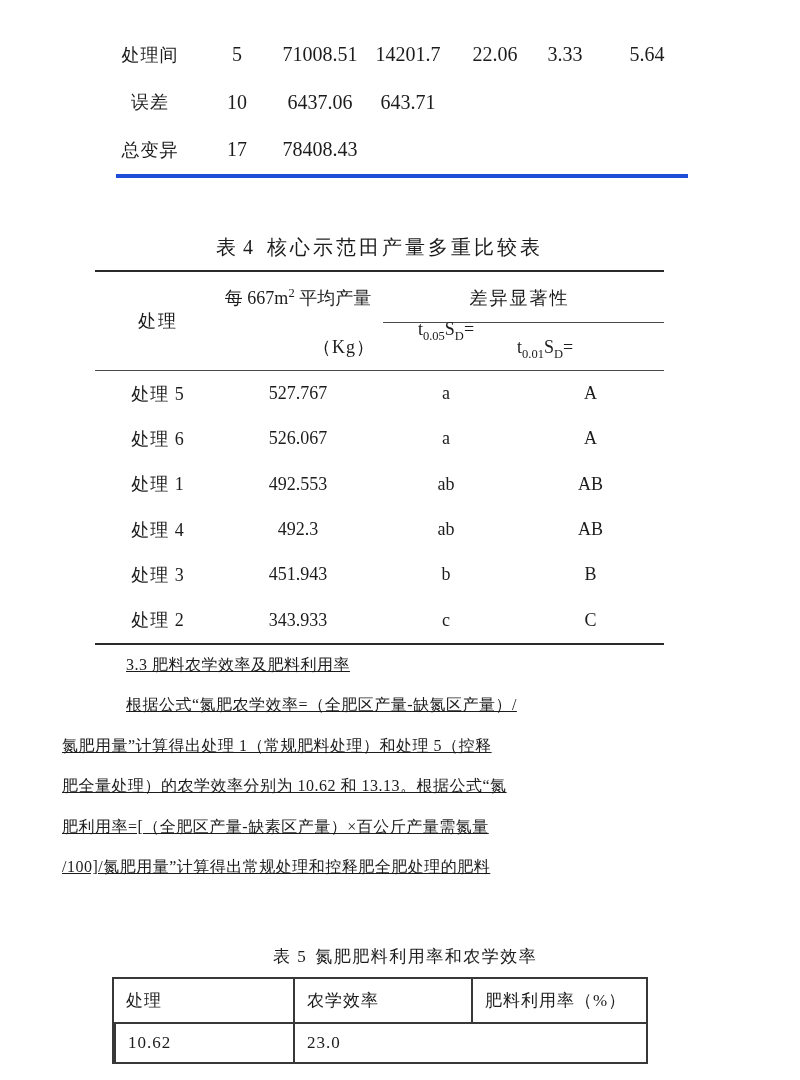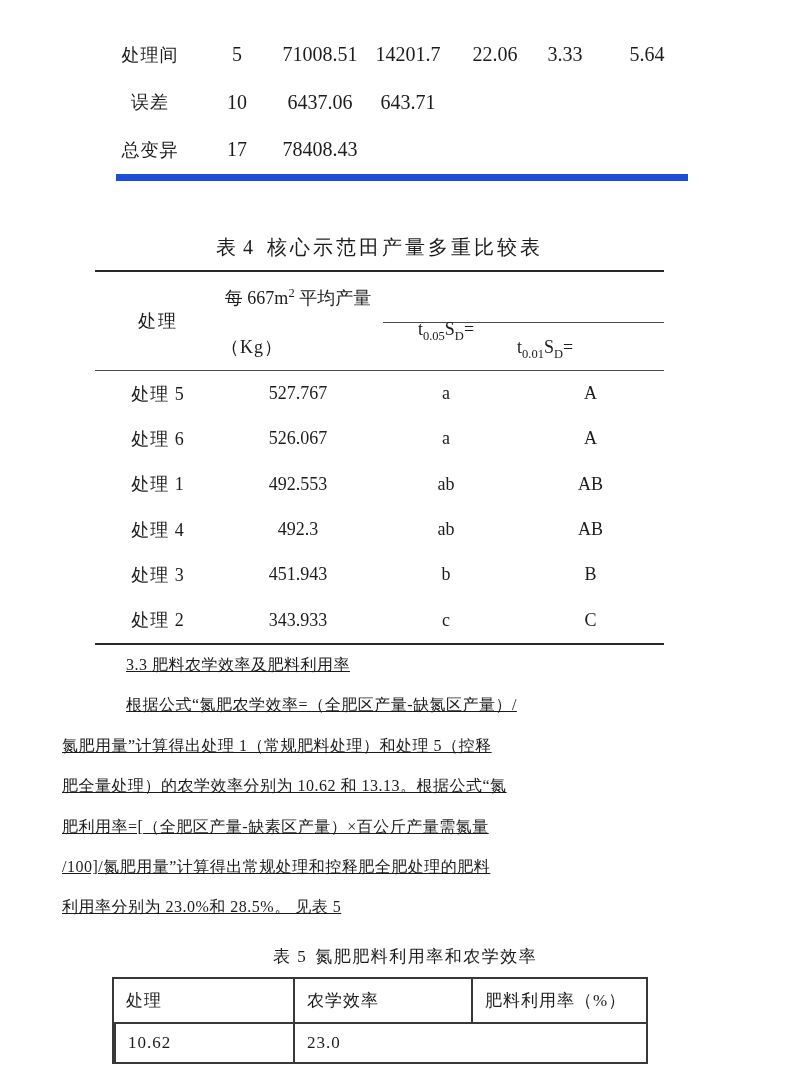--- a/index.html
+++ b/index.html
@@ -8,21 +8,21 @@
     background:#ffffff;
     color:#1c1c1c;
     font-family:"Liberation Serif","DejaVu Serif",serif;
     position:relative;
     overflow:hidden;
   }
 
   
   .anova {
     position:absolute; left:116px; top:31px; width:572px;
-    border-bottom:7px solid #1d4ed8;
+    border-bottom:4px solid #1d4ed8;
   }
   .anova-row {
     display:grid;
     grid-template-columns:68px 106px 60px 116px 58px 82px 82px;
     height:47.6px;
     align-items:center; justify-items:center;
     font-size:20px;
   }
   .anova-row .src { font-size:18px; letter-spacing:1px; white-space:nowrap; }
   .anova-row div { white-space:nowrap; }
@@ -40,21 +40,21 @@
   .t4-head {
     position:relative; height:98px;
     border-top:2px solid #2a2a2a;
     border-bottom:1px solid #4a4a4a;
     font-size:18px;
   }
   .t4-c1 { position:absolute; left:0; top:0; width:126px; height:98px;
            display:flex; align-items:center; justify-content:center; letter-spacing:2px; }
   .t4-c2a { position:absolute; left:126px; top:13px; width:154px; text-align:center;
             line-height:26px; white-space:nowrap; }
-  .t4-c2b { position:absolute; left:126px; top:62px; width:154px; text-align:left;
+  .t4-c2b { position:absolute; left:126px; top:62px; width:154px; text-align:right;
             line-height:26px; letter-spacing:1px;font-family:Liberation Serif, serif; }
   .t4-c3a { position:absolute; left:280px; top:13px; width:289px; text-align:center;
             line-height:26px; letter-spacing:2px; }
   .t4-subline { position:absolute; left:288px; right:0; top:50px;
                 border-top:1px solid #4a4a4a; height:0; }
   .t4-c3b { position:absolute; left:280px; top:44px; width:142px; text-align:center; line-height:26px; }
   .t4-c3c { position:absolute; left:422px; top:62px; width:147px; text-align:left; line-height:26px; }
   .t4 sub { font-size:12.5px; line-height:0; }
   .t4 sup { font-size:12.5px; line-height:0; }
   .t4-body {
@@ -127,20 +127,21 @@
 
 <div class="t4-title">
   <span class="lbl">表 4</span><span>核心示范田产量多重比较表</span>
 </div>
 
 <section class="t4">
   <div class="t4-head">
     <div class="t4-c1">处理</div>
     <div class="t4-c2a"><span>每 667m</span><sup>2</sup><span> 平均产量</span></div>
     <div class="t4-c2b">（Kg）</div>
+    <div class="t4-c3a">差异显著性</div>
     <div class="t4-subline"></div>
     <div class="t4-c3b"><span>t</span><sub>0.05</sub><span>S</span><sub>D</sub><span>=</span></div>
     <div class="t4-c3c"><span>t</span><sub>0.01</sub><span>S</span><sub>D</sub><span>=</span></div>
   </div>
   <div class="t4-body">
     <div class="trt">处理 5</div>
     <div>527.767</div>
     <div>a</div>
     <div>A</div>
 
@@ -171,21 +172,20 @@
   </div>
 </section>
 
 <section class="sec">
   <div class="line indent">3.3 肥料农学效率及肥料利用率</div>
   <div class="line indent">根据公式“氮肥农学效率=（全肥区产量-缺氮区产量）/</div>
   <div class="line">氮肥用量”计算得出处理 1（常规肥料处理）和处理 5（控释</div>
   <div class="line">肥全量处理）的农学效率分别为 10.62 和 13.13。根据公式“氮</div>
   <div class="line">肥利用率=[（全肥区产量-缺素区产量）×百公斤产量需氮量</div>
   <div class="line">/100]/氮肥用量”计算得出常规处理和控释肥全肥处理的肥料</div>
-  <div class="line">利用率分别为 23.0%和 28.5%。 见表 5</div>
 </section>
 
 <div class="t5-title">
   <span class="lbl">表 5</span><span>氮肥肥料利用率和农学效率</span>
 </div>
 
 <section class="t5">
   <div class="t5-row hdr">
     <div class="c1">处理</div>
     <div class="c2">农学效率</div>

